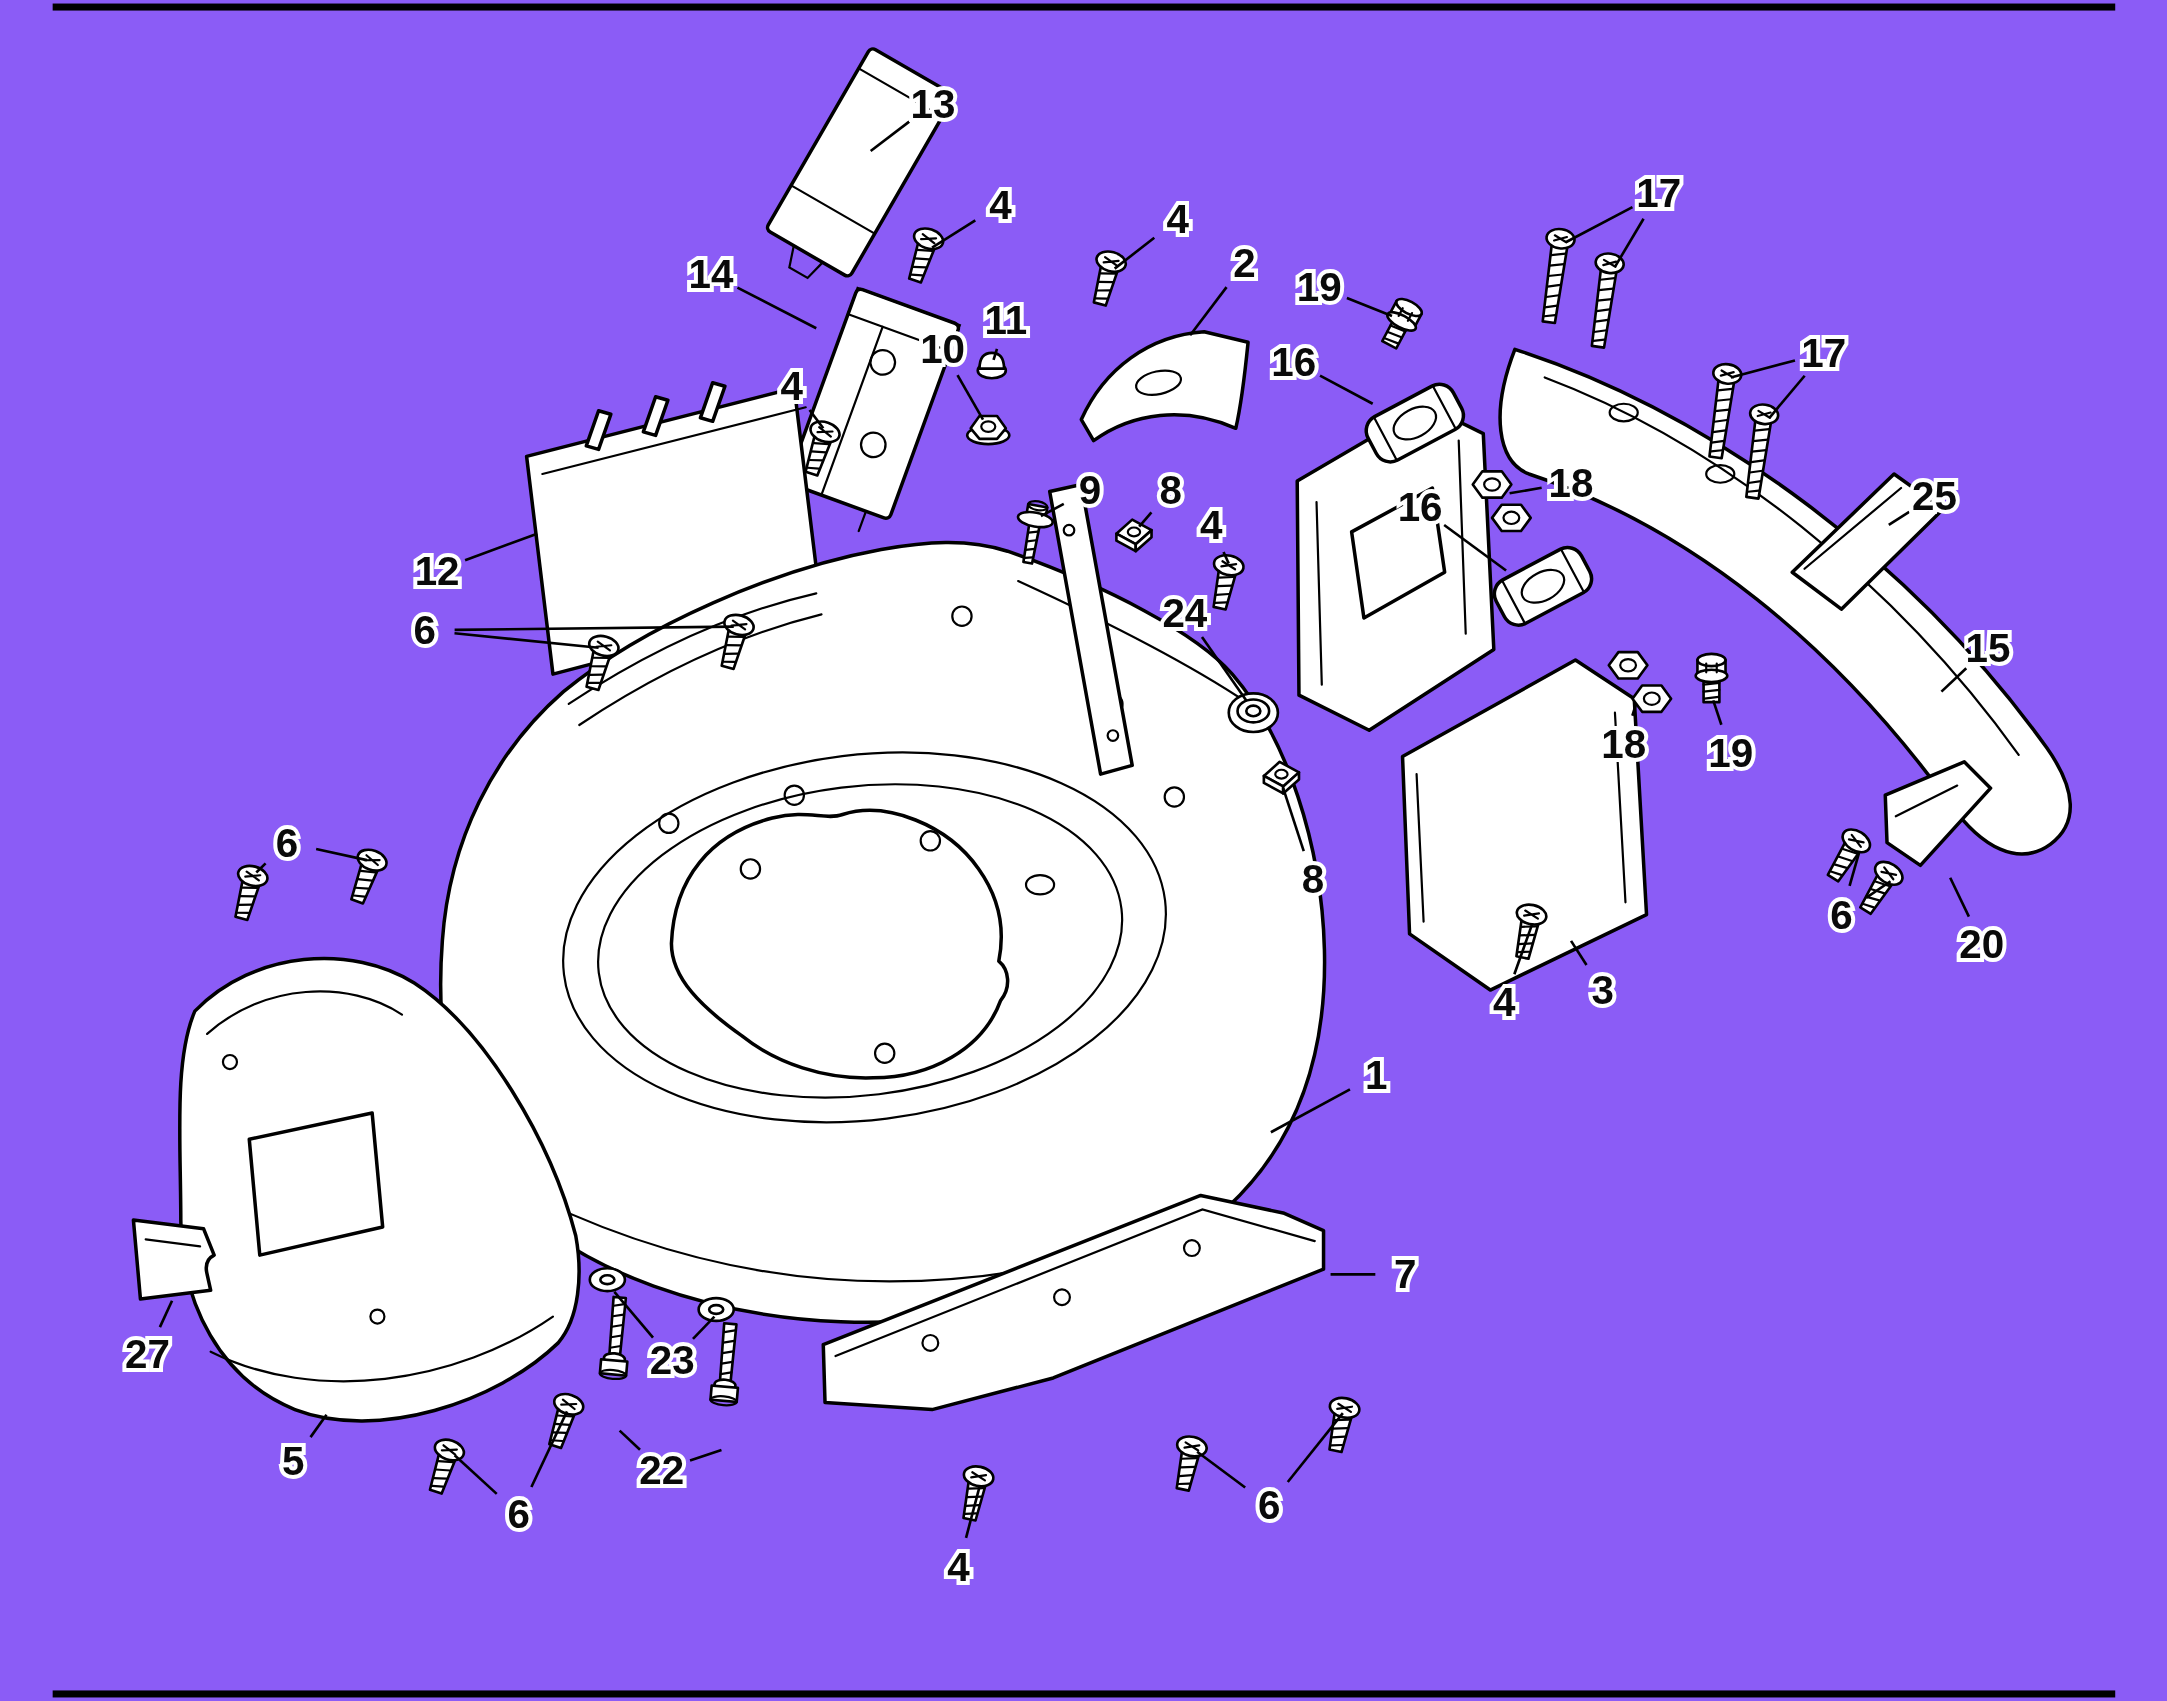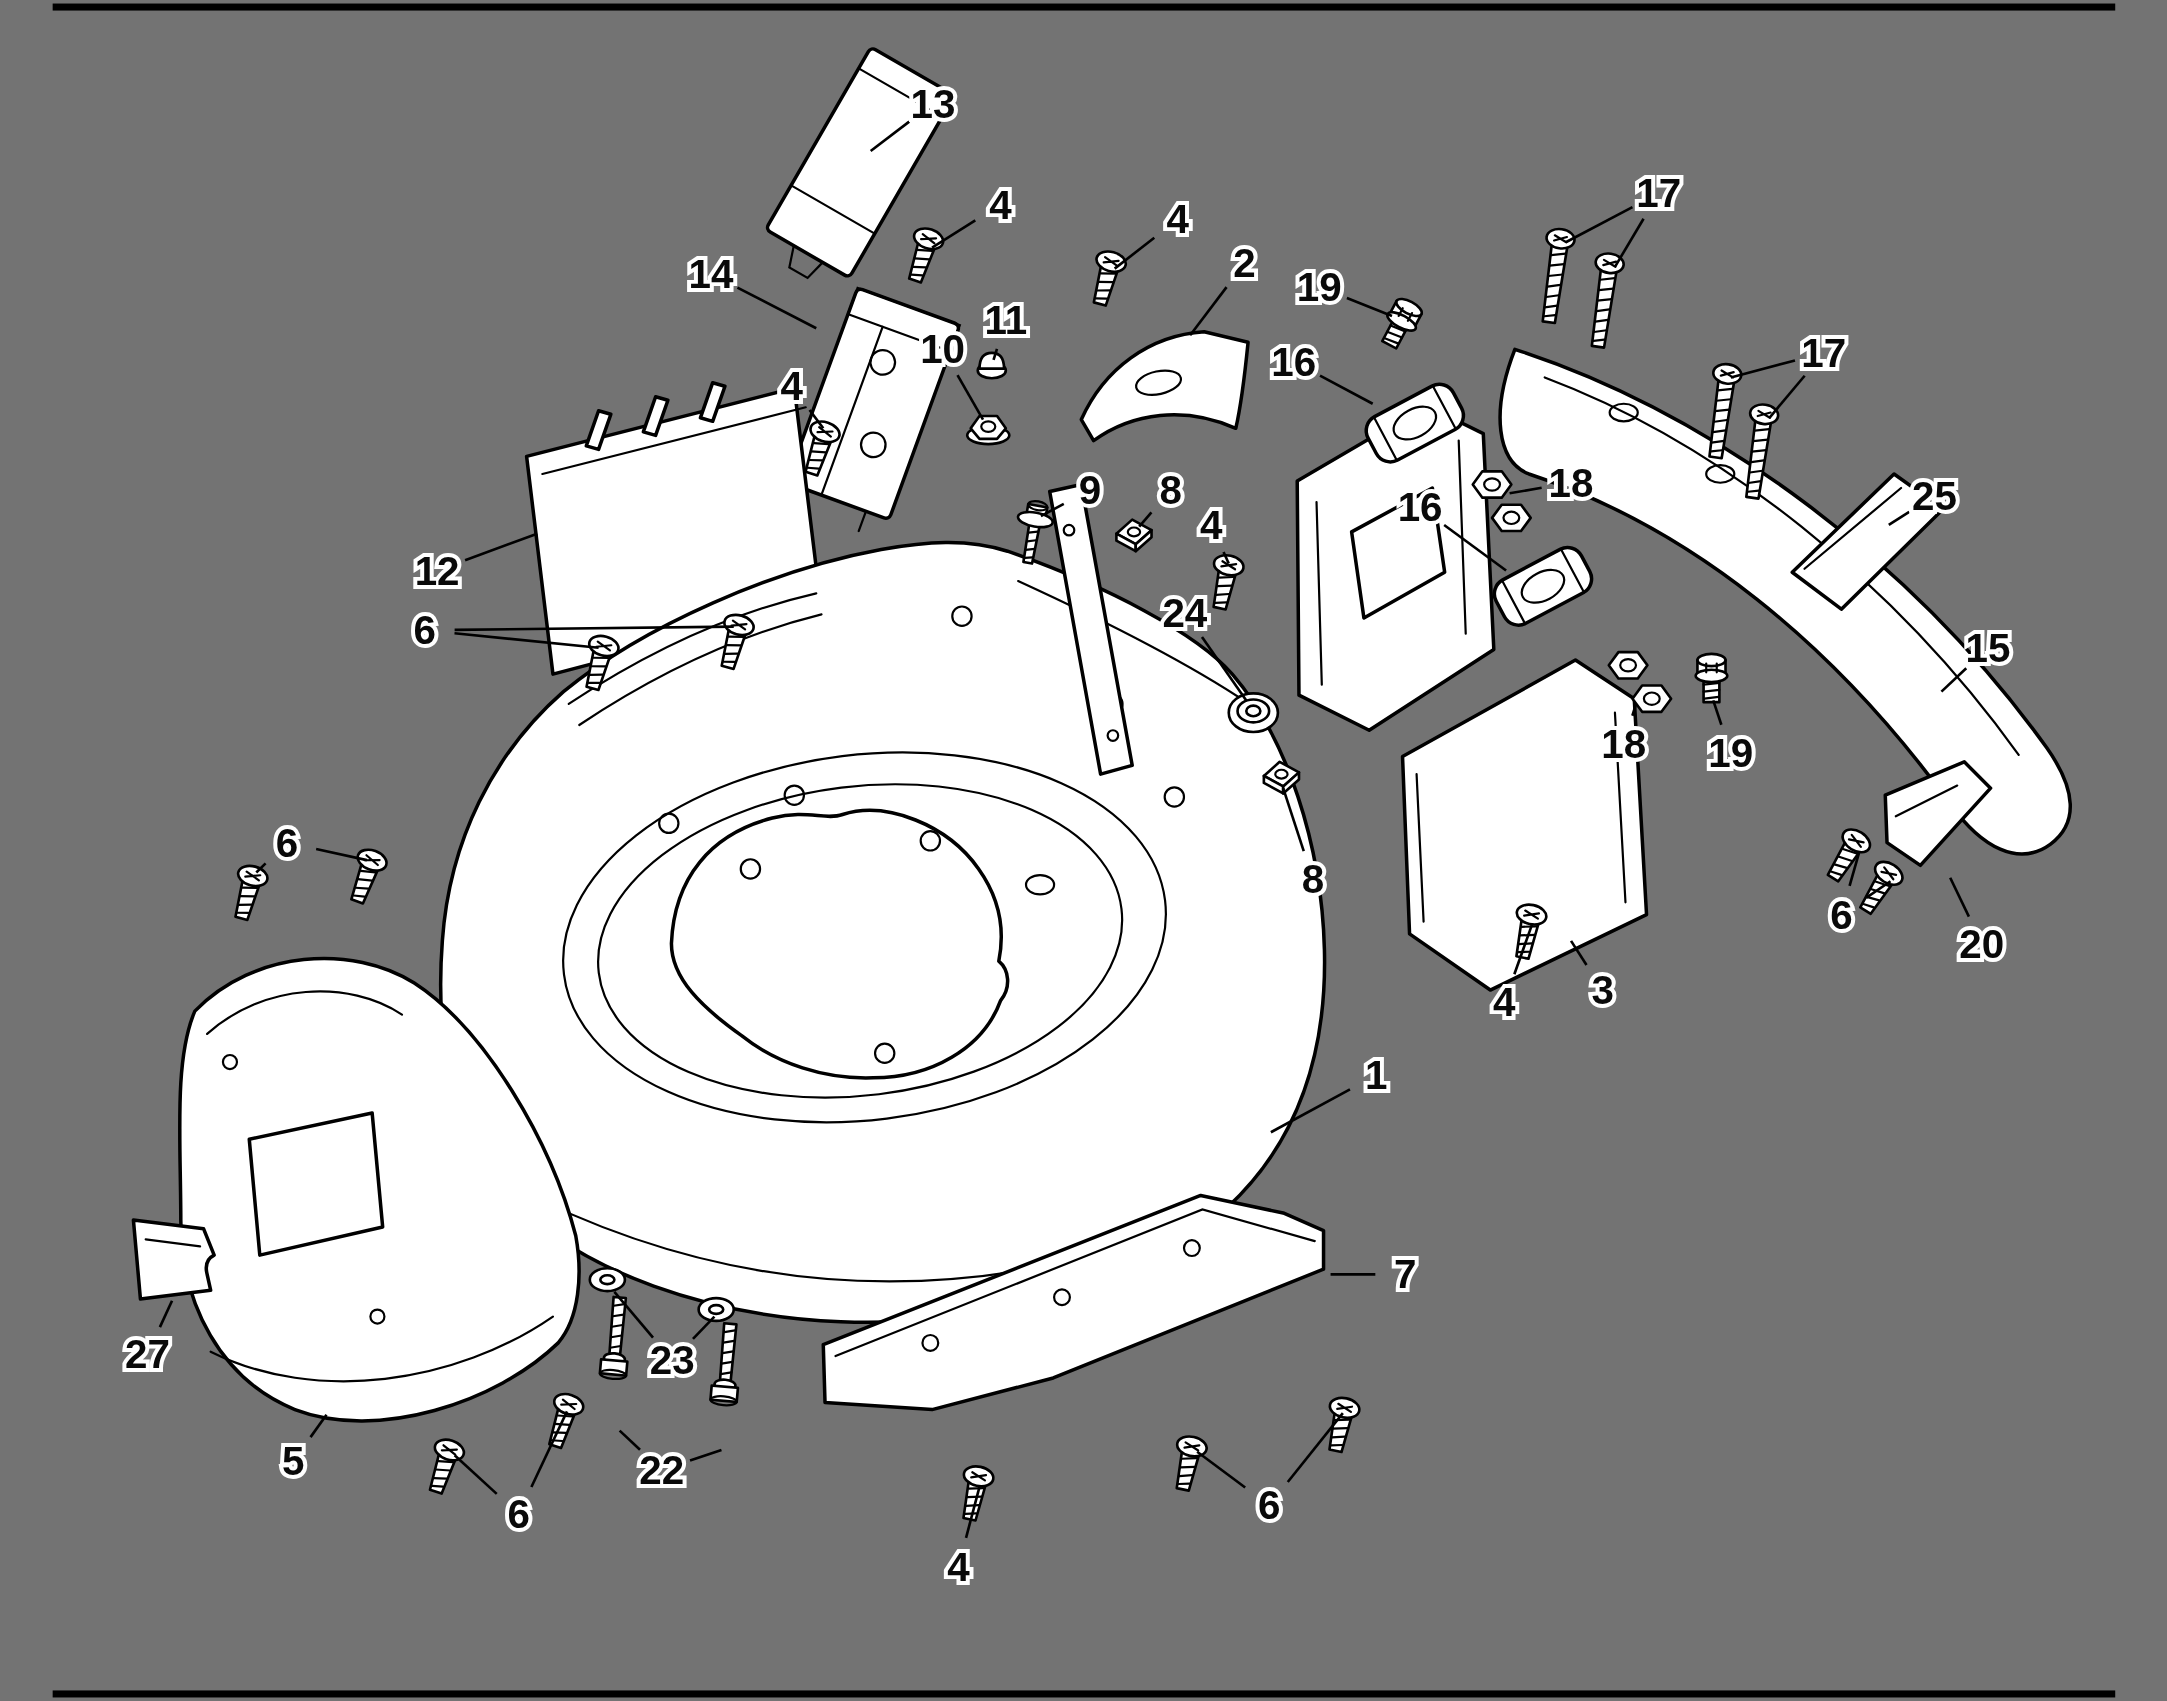--- a/index.html
+++ b/index.html
@@ -4,21 +4,21 @@
 <style>
   html, body {
     margin: 0;
     padding: 0;
     background: #ffffff;
   }
   .stage {
     position: relative;
     width: 2167px;
     height: 1701px;
-    background: #737373;
+    background: #8b5cf6;
     overflow: hidden;
   }
   svg { display: block; }
   .part {
     fill: #ffffff;
     stroke: #000000;
     stroke-width: 4;
     stroke-linejoin: round;
   }
   .detail {

